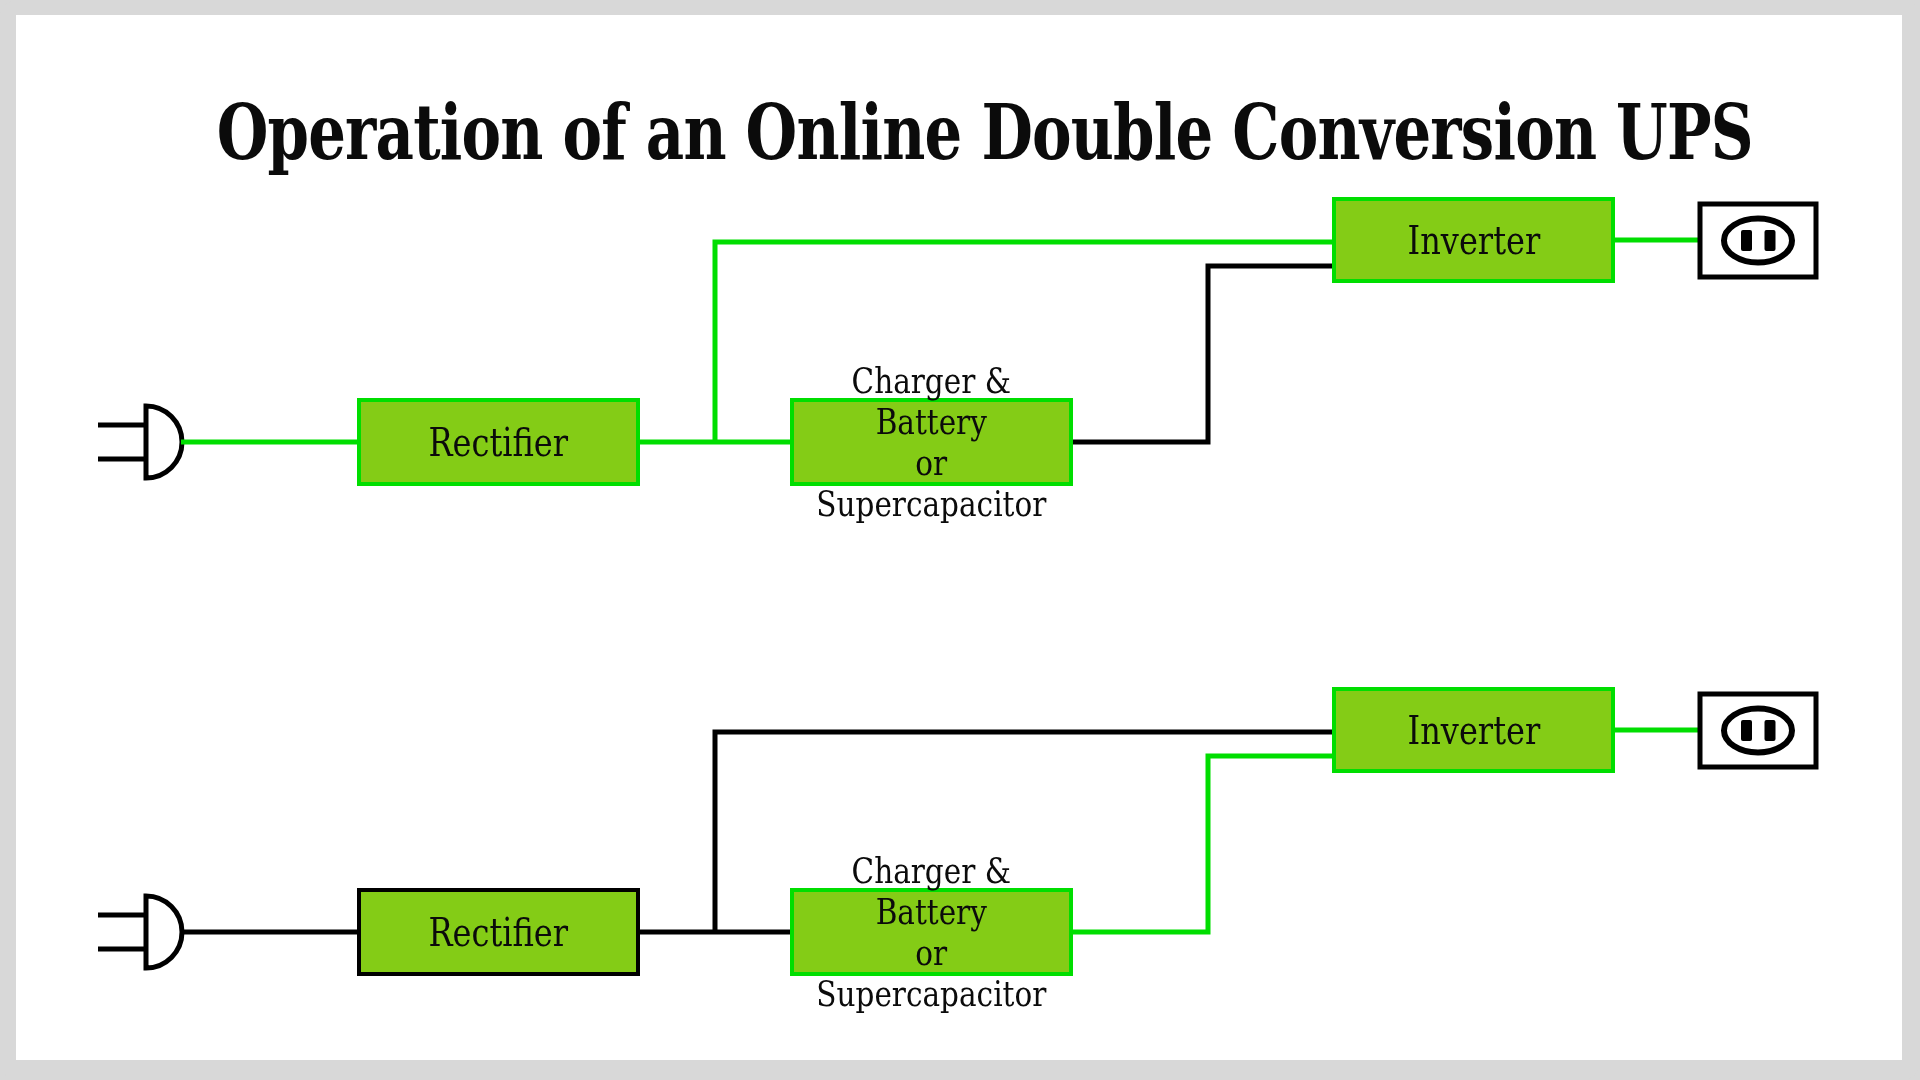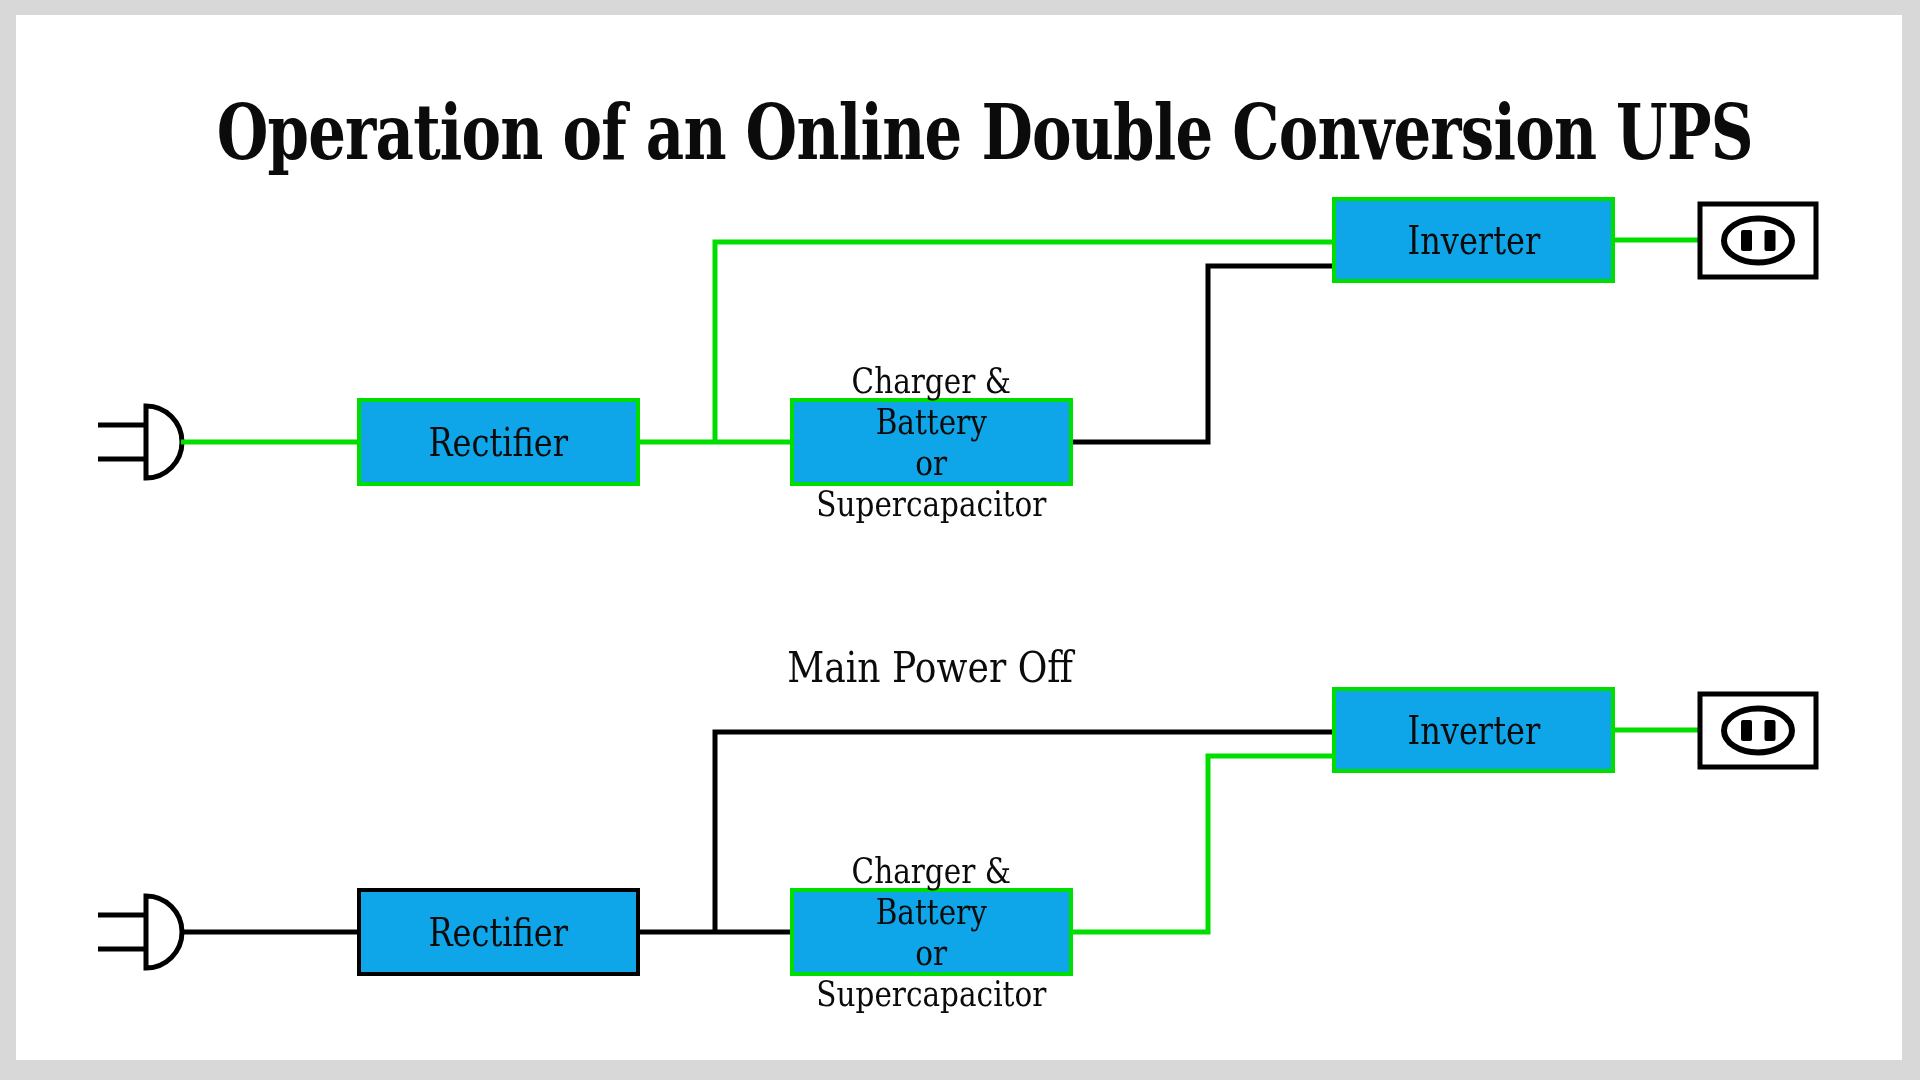--- a/index.html
+++ b/index.html
@@ -32,21 +32,21 @@
   }
   .section-label .tx{transform:scaleX(.84);}
   .section-label.pos-a{left:728px;top:156px;}
   .section-label.pos-b{left:730px;top:646px;}
   .wires{position:absolute;left:0;top:0;width:1920px;height:1080px;}
   .wire{fill:none;stroke-width:5px;}
   .wire.active{stroke:var(--active);}
   .wire.inactive{stroke:var(--inactive);}
   .ink{stroke:#000;stroke-width:5px;fill:none;}
   .box{
-    position:absolute;box-sizing:border-box;background:#0ea5e9;
+    position:absolute;box-sizing:border-box;background:#84cc16;
     border:4px solid #0f766e;display:flex;flex-direction:column;
     align-items:center;justify-content:center;
     font-size:40px;line-height:1;color:#0b0b0b;text-align:center;
   }
   .box.active{border-color:var(--active);}
   .box.inactive{border-color:var(--inactive);}
   .box.rectifier-a{left:357px;top:398px;width:283px;height:88px;}
   .box.charger-a{left:790px;top:398px;width:283px;height:88px;}
   .box.inverter-a{left:1332px;top:197px;width:283px;height:86px;}
   .box.rectifier-b{left:357px;top:888px;width:283px;height:88px;}
@@ -61,21 +61,20 @@
   .watermark .tx{transform:scaleX(.93);transform-origin:100% 50%;}
 </style>
 </head>
 <body>
 
 <div class="stage">
   <div class="canvas"></div>
 
   <h1 class="page-title"><span class="tx">Operation of an Online Double Conversion UPS</span></h1>
 
-  <div class="section-label pos-b"><span class="tx">Main Power Off</span></div>
 
   <svg class="wires" width="1920" height="1080" viewBox="0 0 1920 1080">
 
     <g>
       <path class="ink" d="M98 425 H146 M98 459 H146"></path>
       <path class="ink" fill="#fff" d="M146 406 A36 36 0 0 1 146 478 Z"></path>
     </g>
     <path class="wire active" d="M181 442 H359"></path>
     <path class="wire active" d="M638 442 H792"></path>
     <path class="wire active" d="M715 444 V242 H1334"></path>

